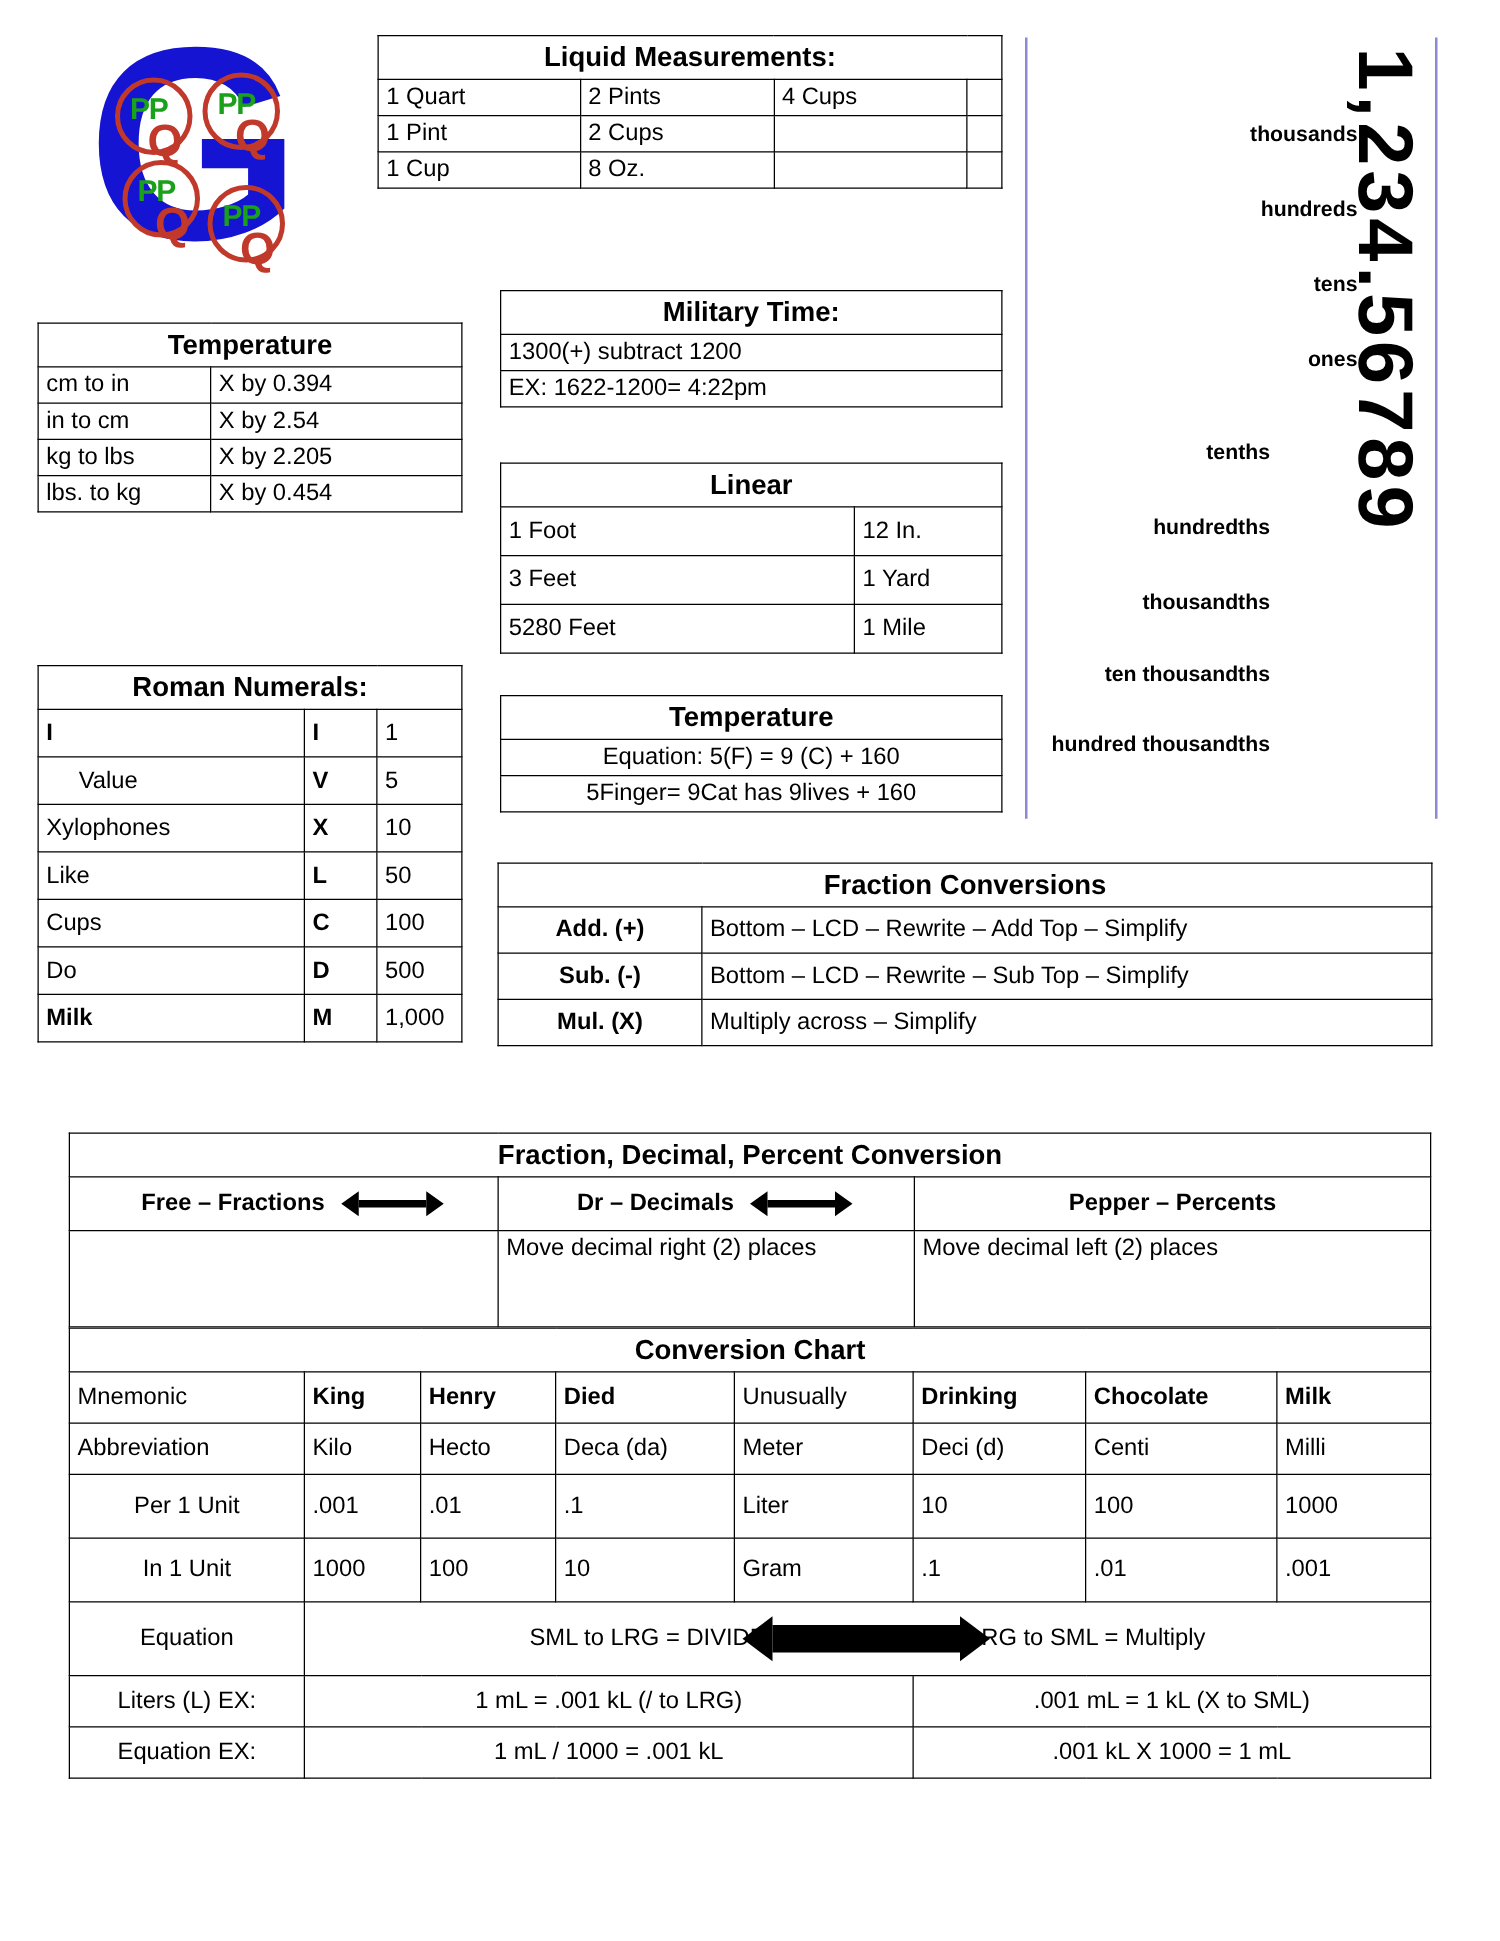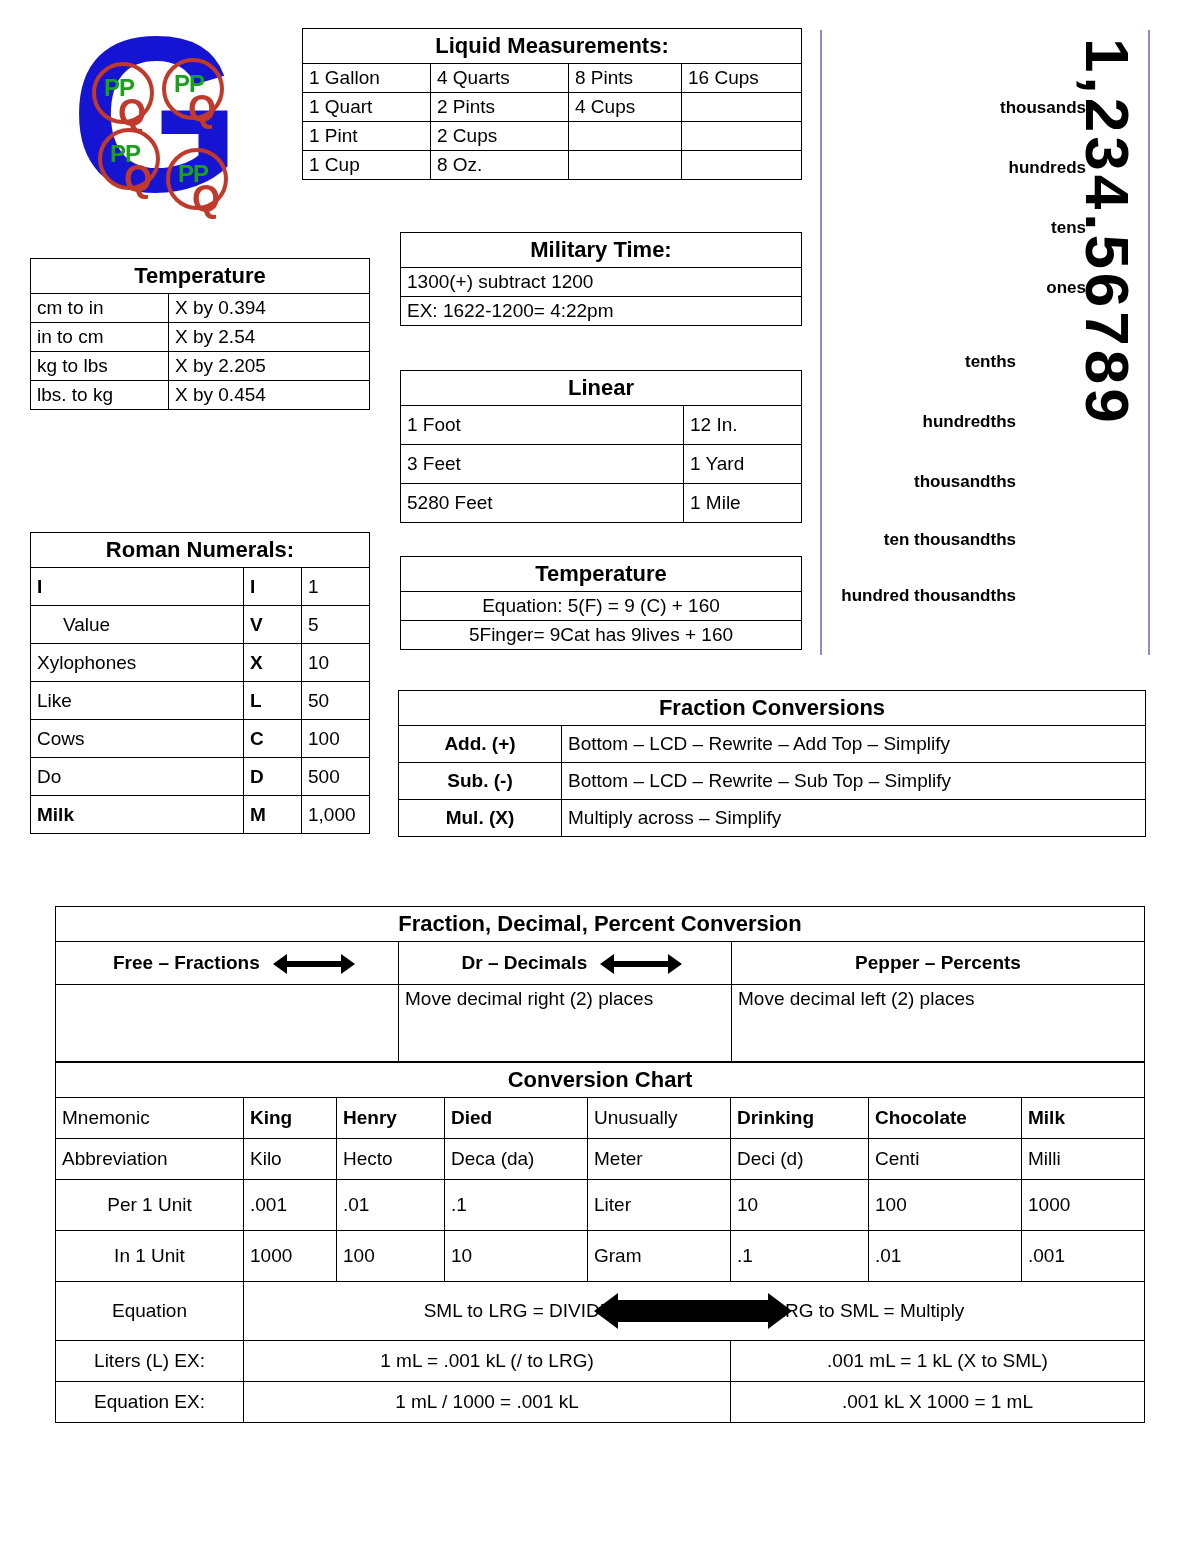--- a/index.html
+++ b/index.html
@@ -163,26 +163,20 @@
     <div class="q">Q</div>
   </div>
 </div>
 
 <table class="box abs" style="left:302px; top:28px; width:500px;">
   <tbody>
       <tr>
     <td class="hdr" colspan="4">Liquid Measurements:</td>
   </tr>
   <tr>
-    <td style="width:115px">1 Gallon</td>
-    <td style="width:125px">4 Quarts</td>
-    <td style="width:100px">8 Pints</td>
-    <td>16 Cups</td>
-  </tr>
-  <tr>
     <td>1 Quart</td>
     <td>2 Pints</td>
     <td>4 Cups</td>
     <td></td>
   </tr>
   <tr>
     <td>1 Pint</td>
     <td>2 Cups</td>
     <td></td>
     <td></td>
@@ -287,21 +281,21 @@
     <td style="height:31px;">Xylophones</td>
     <td><b>X</b></td>
     <td>10</td>
   </tr>
   <tr>
     <td style="height:31px;">Like</td>
     <td><b>L</b></td>
     <td>50</td>
   </tr>
   <tr>
-    <td style="height:31px;">Cows</td>
+    <td style="height:31px;">Cups</td>
     <td><b>C</b></td>
     <td>100</td>
   </tr>
   <tr>
     <td style="height:31px;">Do</td>
     <td><b>D</b></td>
     <td>500</td>
   </tr>
   <tr>
     <td style="height:31px;"><b>Milk</b></td>

